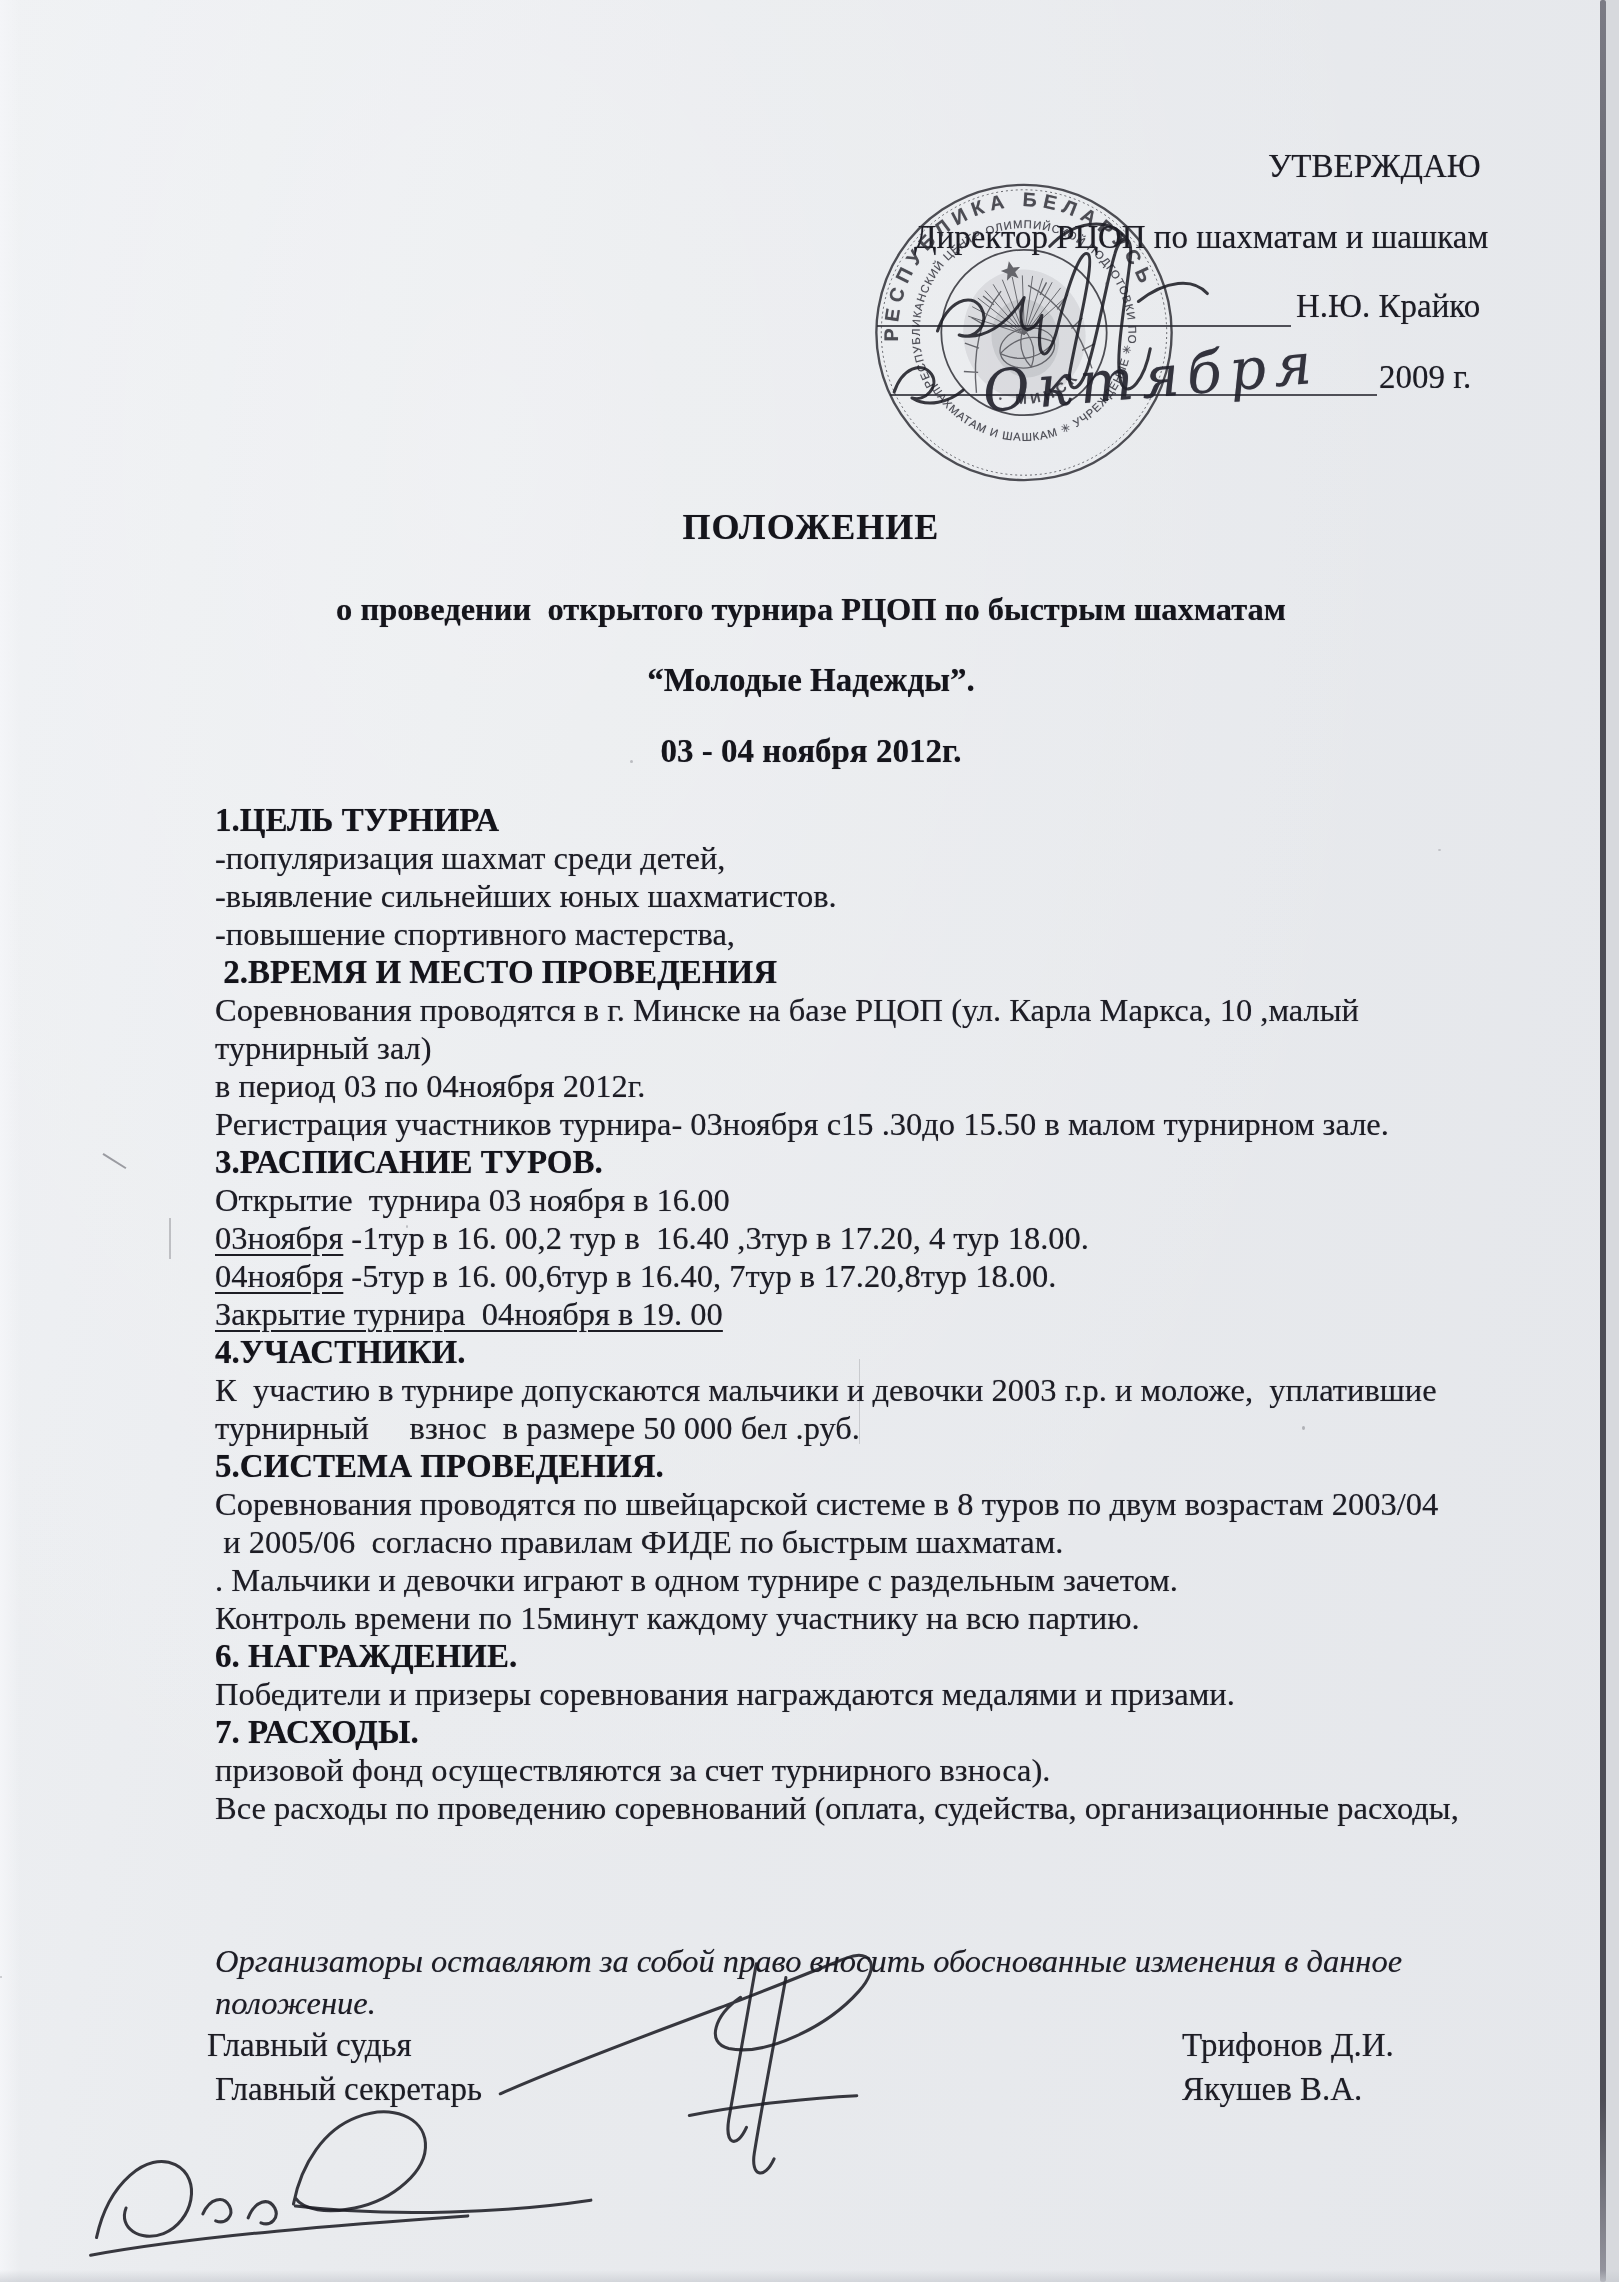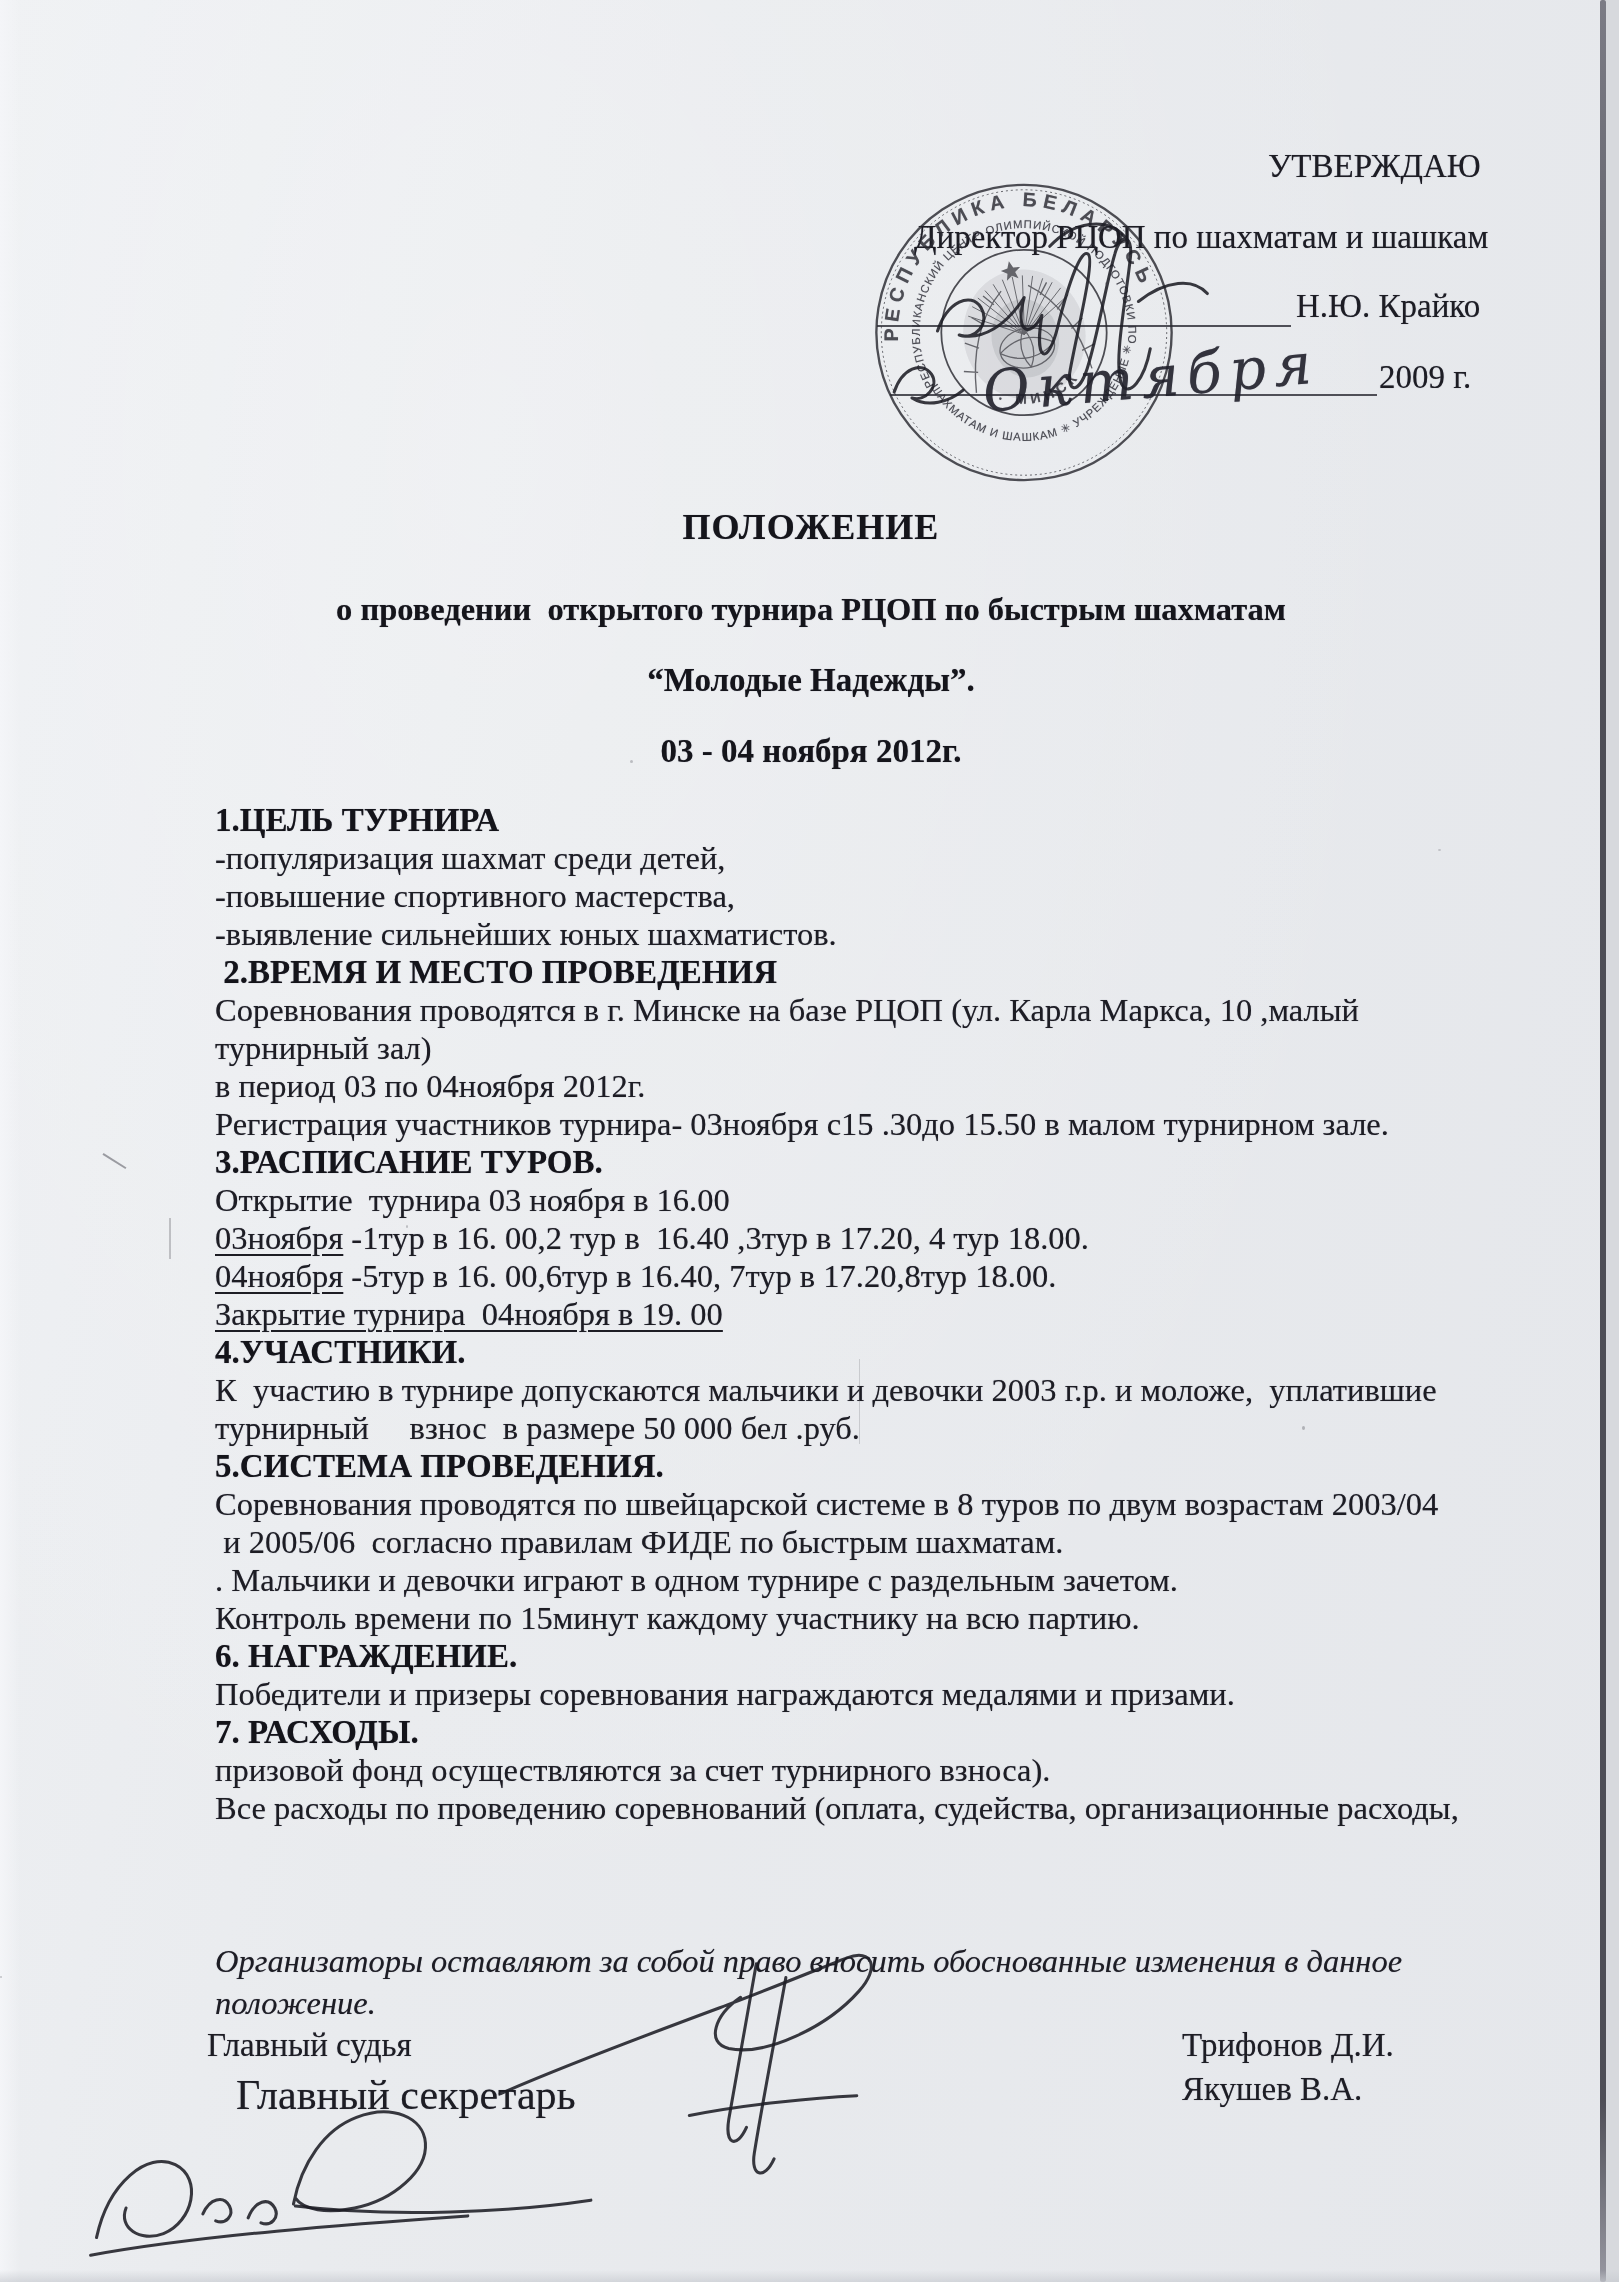--- a/index.html
+++ b/index.html
@@ -37,21 +37,21 @@
   
   .body-text{position:absolute;left:215px;top:801px;font-size:32.5px;}
   .bl{height:38px;line-height:38px;white-space:pre;}
   .hd{font-weight:bold;font-size:33px;color:#14141a;}
   .us{text-decoration:underline;text-decoration-thickness:2px;text-underline-offset:4.9px;}
   
   .fnote1{left:215px;top:1943px;font-style:italic;font-size:32.5px;}
   .fnote2{left:215px;top:1985px;font-style:italic;font-size:32.5px;}
   .frole1{left:207px;top:2027px;font-size:33px;}
   .fname1{left:1182px;top:2027px;font-size:33px;}
-  .frole2{left:215px;top:2071px;font-size:42px;margin-left:21px;}
+  .frole2{left:215px;top:2071px;font-size:33px;}
   .fname2{left:1182px;top:2071px;font-size:33px;}
   
   .edge-right-outer{position:absolute;right:0;top:0;width:12.8px;height:100%;background:#d7d9dd;}
   .edge-right-dark{position:absolute;right:12.8px;top:0;width:5.9px;height:100%;
     background:linear-gradient(#70707a,#3d3d46 25%,#3d3d46 92%,#90909a);opacity:.9;border-radius:2px;}
   .edge-left{position:absolute;left:0;top:0;width:19.7px;height:100%;
     background:linear-gradient(to right,#f4f5f8,rgba(244,245,248,0));}
   .edge-bottom{position:absolute;left:0;bottom:0;width:100%;height:11.8px;
     background:linear-gradient(to top,#c7cad0,rgba(199,202,208,0));opacity:.65;}
   .dash{position:absolute;left:101px;top:1160px;width:26.6px;height:2px;background:#55555e;opacity:.55;transform:rotate(32deg);}
@@ -141,22 +141,22 @@
   </svg>
 
   <div class="t t1">ПОЛОЖЕНИЕ</div>
   <div class="t t2">о проведении  открытого турнира РЦОП по быстрым шахматам</div>
   <div class="t t3">“Молодые Надежды”.</div>
   <div class="t t4">03 - 04 ноября 2012г.</div>
 
   <div class="body-text">
     <div class="bl hd">1.ЦЕЛЬ ТУРНИРА</div>
     <div class="bl">-популяризация шахмат среди детей,</div>
+    <div class="bl">-выявление сильнейших юных шахматистов.</div>
     <div class="bl">-повышение спортивного мастерства,</div>
-    <div class="bl">-выявление сильнейших юных шахматистов.</div>
 
     <div class="bl hd"> 2.ВРЕМЯ И МЕСТО ПРОВЕДЕНИЯ</div>
     <div class="bl">Соревнования проводятся в г. Минске на базе РЦОП (ул. Карла Маркса, 10 ,малый</div>
     <div class="bl">турнирный зал)</div>
     <div class="bl">в период 03 по 04ноября 2012г.</div>
     <div class="bl">Регистрация участников турнира- 03ноября с15 .30до 15.50 в малом турнирном зале.</div>
 
     <div class="bl hd">3.РАСПИСАНИЕ ТУРОВ.</div>
     <div class="bl">Открытие  турнира 03 ноября в 16.00</div>
     <div class="bl"><span class="us">03ноября</span><span> -1тур в 16. 00,2 тур в  16.40 ,3тур в 17.20, 4 тур 18.00.</span></div>

